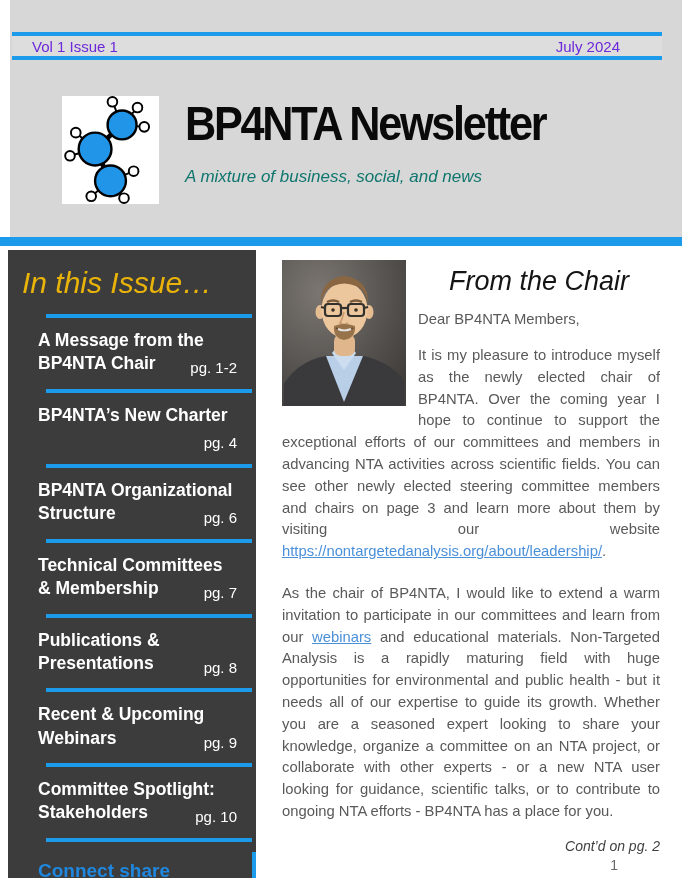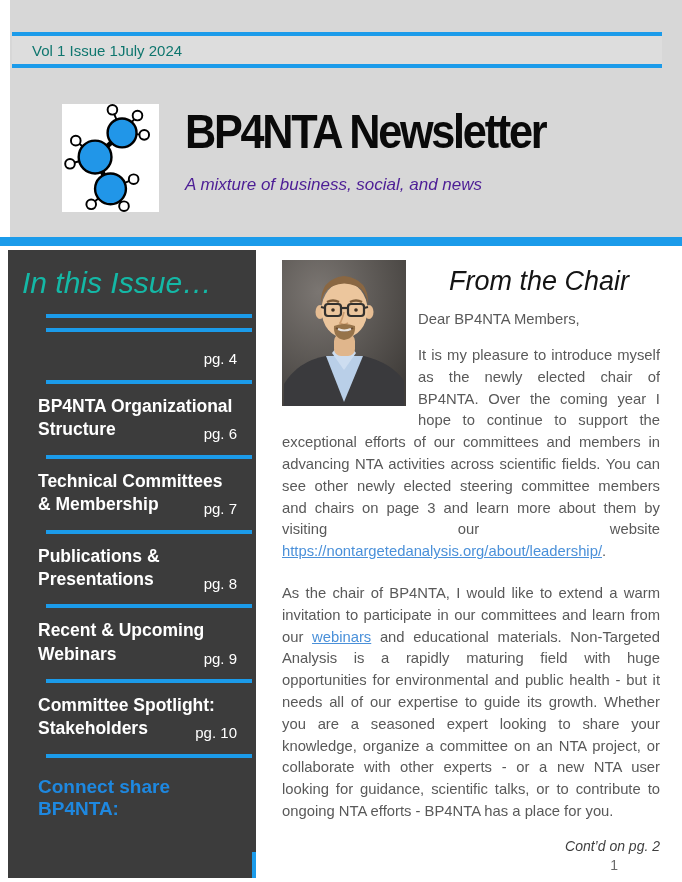--- a/index.html
+++ b/index.html
@@ -13,40 +13,40 @@
   *{box-sizing:border-box;}
   html,body{margin:0;padding:0;}
   body{
     width:682px;height:882px;position:relative;background:#ffffff;
     font-family:"Liberation Sans", sans-serif;overflow:hidden;
   }
   
   .header{position:absolute;left:10px;top:0;width:672px;height:237px;background:var(--header-bg);}
   .volbar{
     margin:32px 20px 0 2px;border-top:4px solid var(--accent);border-bottom:4px solid var(--accent);
-    background:#DDDDDD;height:36px;display:flex;align-items:center;
-    padding:0 42px 0 20px;font-size:15px;color:#0f766e;
+    background:#DDDDDD;height:28px;display:flex;justify-content:space-between;align-items:center;
+    padding:0 42px 0 20px;font-size:15px;color:#6d28d9;
   }
   .brand{display:flex;margin:36px 2px 0 52px;}
   .logo-box{width:97px;height:108px;background:#ffffff;flex:0 0 auto;}
   .logo-box svg{width:100%;height:100%;display:block;}
   .titles{margin-left:26px;padding-top:2px;}
   .nl-title{
     font-size:48px;font-weight:bold;letter-spacing:-2.5px;color:#0a0a0a;
     transform:scaleX(.9);transform-origin:left top;white-space:nowrap;line-height:1.1;
   }
-  .nl-subtitle{font-style:italic;font-size:17px;color:#4c1d95;margin-top:16px;}
+  .nl-subtitle{font-style:italic;font-size:17px;color:#0f766e;margin-top:16px;}
   
   .blueband{position:absolute;left:0;top:237px;width:682px;height:9px;background:var(--accent);}
   
   .sidebar{
     position:absolute;left:8px;top:250px;width:248px;height:628px;
     background:var(--sidebar-bg);color:#ffffff;padding:10px 8px 0 8px;
   }
-  .issue-heading{font-style:italic;font-size:30px;padding:6px 0 4px 6px;color:#14b8a6;}
+  .issue-heading{font-style:italic;font-size:30px;padding:6px 0 4px 6px;color:#eab308;}
   .toc-sep{height:4px;background:var(--accent);margin:10px -4px 10px 30px;}
   .toc-item{padding:1px 11px 1px 22px;font-weight:bold;font-size:17.5px;line-height:1.32;overflow:hidden;}
   .toc-page{float:right;font-weight:normal;font-size:15px;margin-top:6px;}
   .connect-heading{color:var(--sidebar-link);font-weight:bold;font-size:19px;padding-left:22px;margin-top:18px;}
   .accent-strip{position:absolute;right:0;bottom:0;width:4px;height:26px;background:var(--accent);}
   
   .main{position:absolute;left:282px;top:252px;width:378px;height:630px;}
   .article-body{max-height:586px;overflow:hidden;padding-top:8px;}
   .photo{float:left;width:124px;height:146px;margin:0 12px 8px 0;}
   .photo svg{width:100%;height:100%;display:block;}
@@ -111,23 +111,28 @@
     </div>
   </div>
 </div>
 
 <div class="blueband"></div>
 
 <div class="sidebar">
   <div class="issue-heading">In this Issue…</div>
   <div>
   <div class="toc-sep"></div>
-
-  <div class="toc-sep"></div>
-  <div class="toc-item">
+  <div class="toc-item">
+    <span>A Message from the BP4NTA Chair</span>
+    <span class="toc-page">pg. 1-2</span>
+  </div>
+
+  <div class="toc-sep"></div>
+  <div class="toc-item">
+    <span>BP4NTA’s New Charter</span>
     <span class="toc-page">pg. 4</span>
   </div>
 
   <div class="toc-sep"></div>
   <div class="toc-item">
     <span>BP4NTA Organizational Structure</span>
     <span class="toc-page">pg. 6</span>
   </div>
 
   <div class="toc-sep"></div>

